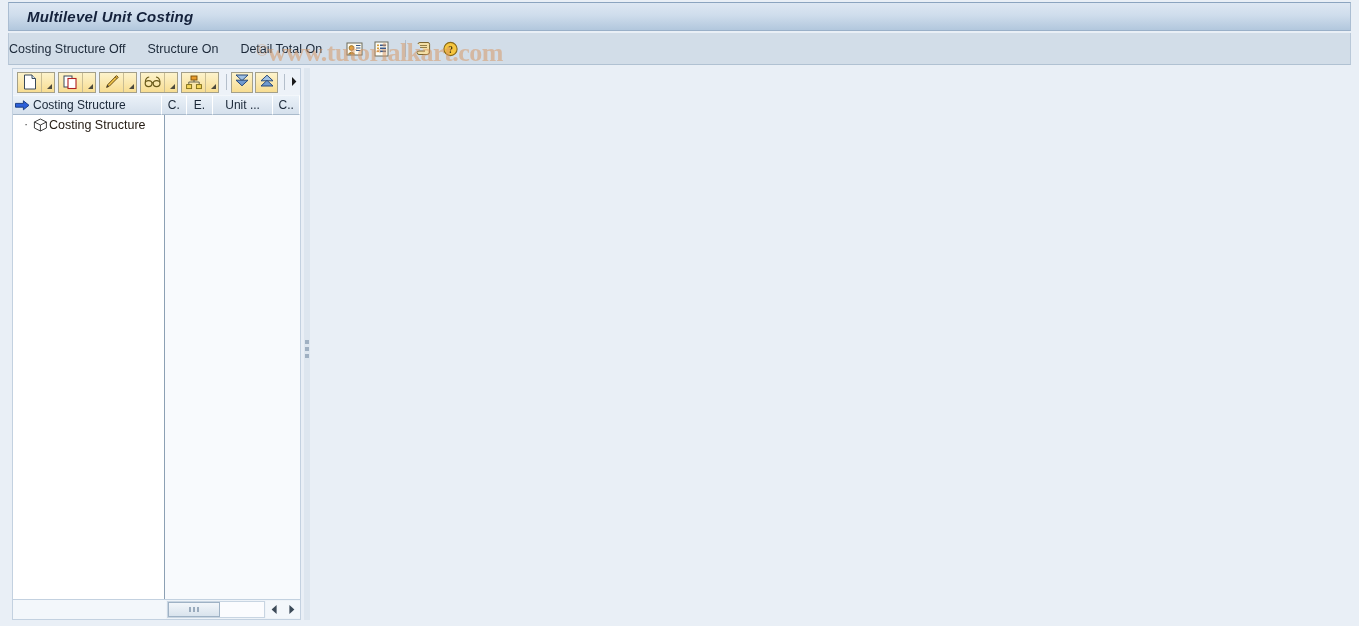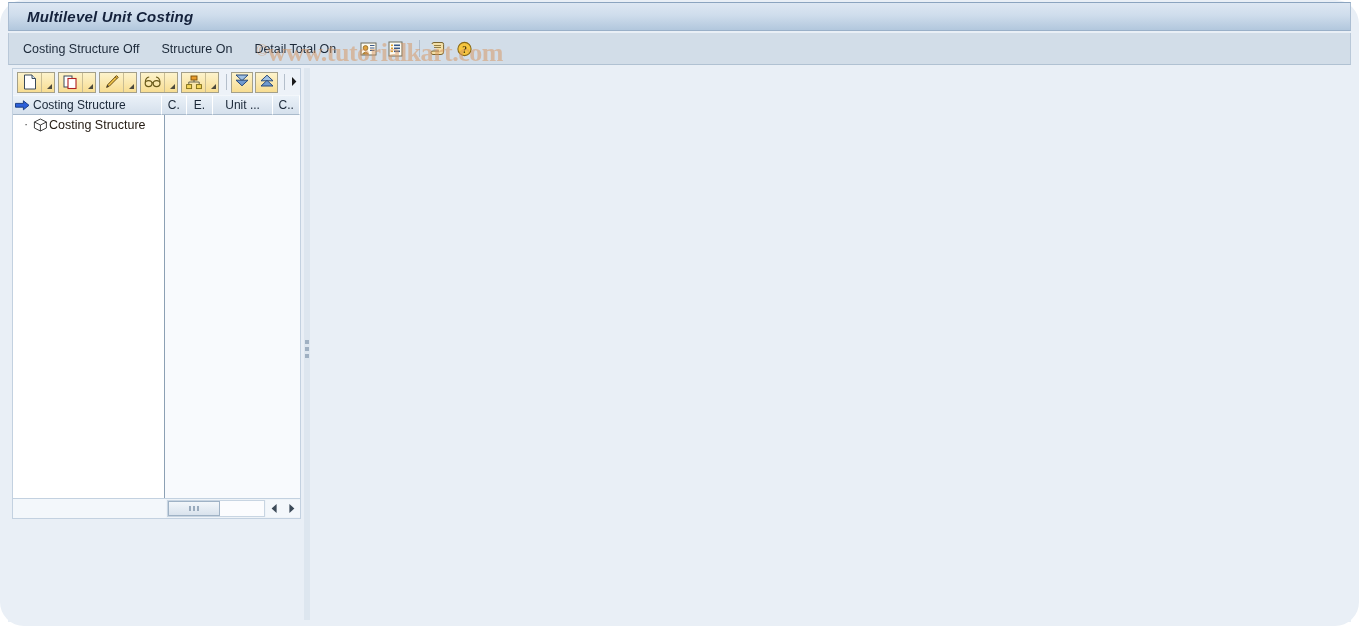--- a/index.html
+++ b/index.html
@@ -8,21 +8,20 @@
     width: 1359px; height: 626px;
     background: #ffffff;
     font-family: "Liberation Sans", sans-serif;
     overflow: hidden;
   }
 
   #app {
     position: relative;
     width: 1359px; height: 626px;
     background: #e9eff6;
-    border-radius: 24px;
   }
 
   
   .titlebar {
     position: absolute; left: 8px; top: 2px;
     width: 1343px; height: 29px;
     background: linear-gradient(to bottom, #dde7f2 0%, #cfddec 45%, #b2c7dd 100%);
     border-top: 1px solid #8ba4bf;
     border-left: 1px solid #aabdd2;
     border-right: 1px solid #aabdd2;
@@ -41,21 +40,20 @@
 
   
   .menubar {
     position: absolute; left: 8px; top: 33px;
     width: 1343px; height: 32px;
     background: #d2dde8;
     border-left: 1px solid #b9c8d8;
     border-right: 1px solid #b9c8d8;
     border-bottom: 1px solid #b0c1d2;
     display: flex; align-items: center;
-    padding-left: 14px;
   }
   .menu-item {
     font-size: 12.5px;
     color: #1b2838;
     margin-right: 22px;
     white-space: nowrap;
     cursor: default;
   }
   .menu-sep {
     width: 1px; height: 17px;
@@ -85,21 +83,21 @@
 
   
   .body-area {
     position: absolute; left: 8px; top: 66px;
     width: 1343px; height: 556px;
     background: #e9eff6;
   }
 
   .tree-panel {
     position: absolute; left: 4px; top: 2px;
-    width: 289px; height: 451px;
+    width: 289px; height: 552px;
     background: #f0abfc;
     border: 1px solid #c3d1e0;
     overflow: hidden;
   }
 
   
   .tree-toolbar {
     position: absolute; left: 0; top: 0;
     width: 100%; height: 26px;
     background: #edf2f8;

